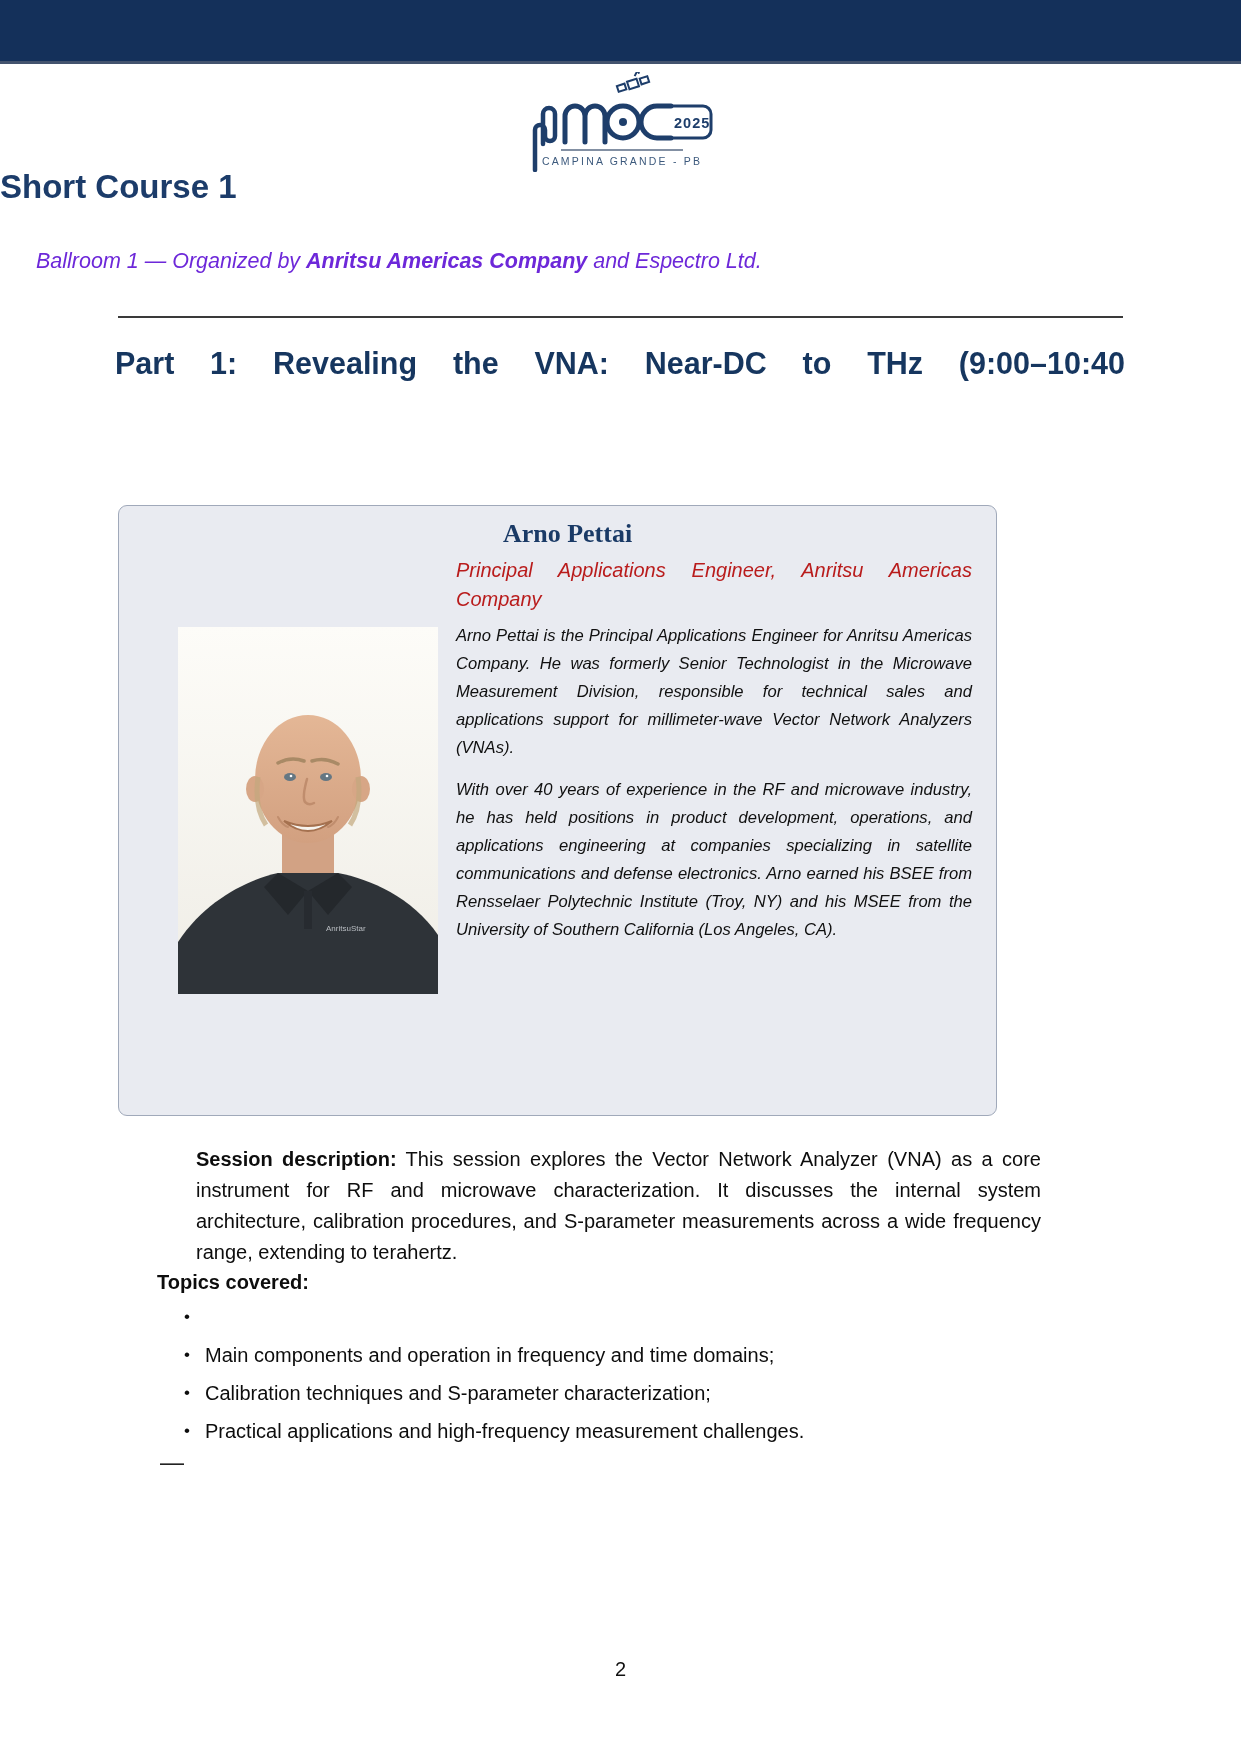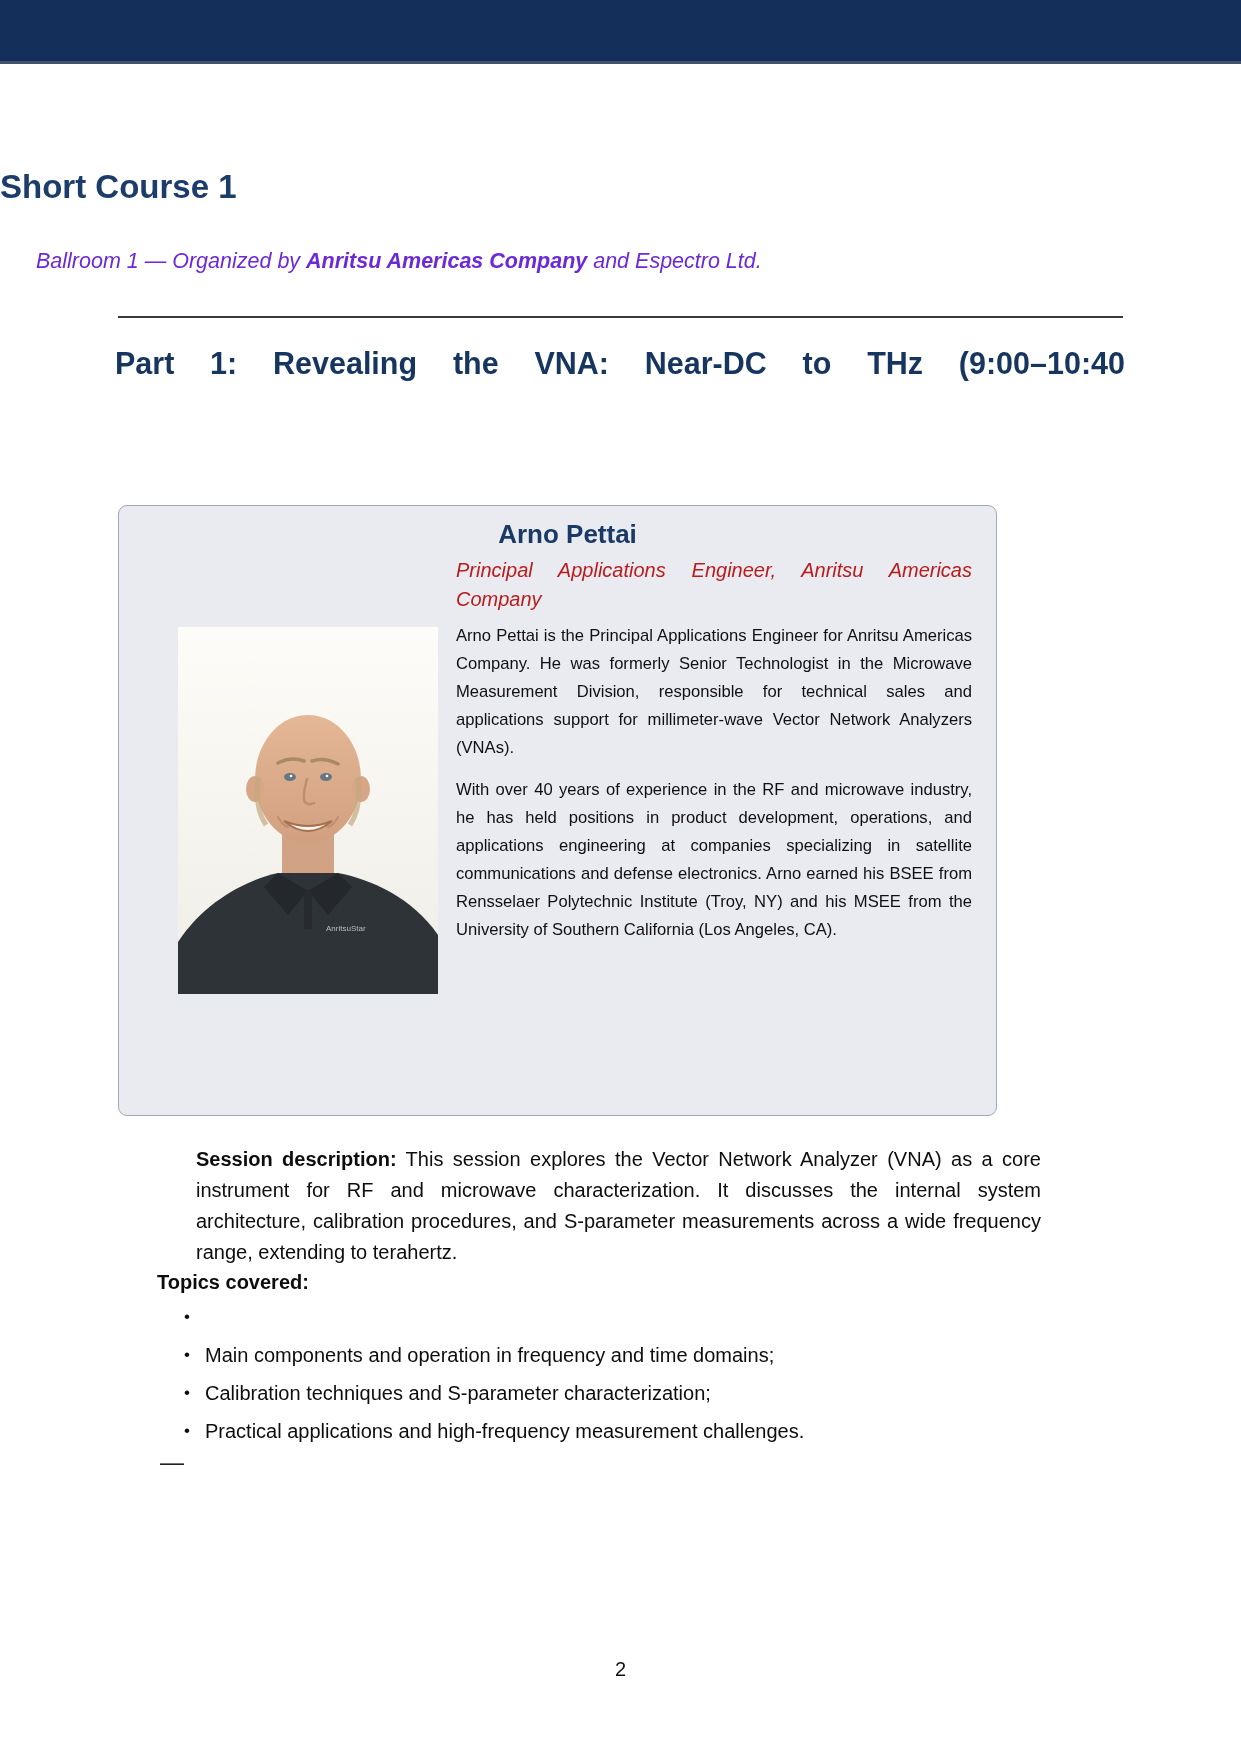--- a/index.html
+++ b/index.html
@@ -26,25 +26,25 @@
   .venue-line{left:0;top:249px;width:1241px;text-align:left;font-size:21.5px;font-style:italic;color:#6d28d9;margin-left:36px;}
   .venue-line b{font-style:italic;}
   .head-rule{left:118px;top:316px;width:1005px;height:2px;background:#3a3a3a;}
 
   
   .part-heading{left:115px;top:341px;width:1010px;color:#16365f;font-weight:bold;font-size:30.5px;line-height:45px;}
   .part-heading .l1{text-align:justify;text-align-last:justify;}
 
   
   .card{left:118px;top:505px;width:877px;height:609px;background:#e9ebf1;border:1px solid #a0a9ba;border-radius:9px;}
-  .speaker-name{left:0;top:13px;width:877px;text-align:center;font-size:26px;font-weight:bold;color:#1a3a66;transform:translateX(10px);}
+  .speaker-name{left:0;top:13px;width:877px;text-align:center;font-size:26px;font-weight:bold;color:#1a3a66;transform:translateX(10px);font-family:Liberation Serif, serif;}
   .speaker-title{left:337px;top:50px;width:516px;font-size:20px;font-style:italic;line-height:29px;text-align:justify;color:#b91c1c;}
   .photo{left:59px;top:121px;width:260px;height:367px;}
   .bio{left:337px;top:116px;width:516px;font-size:16.6px;line-height:28px;text-align:justify;color:#101010;}
-  .bio p{margin:0 0 14px 0;}
+  .bio p{margin:0 0 14px 0;font-style:italic;}
   .contact{left:337px;top:508px;width:516px;font-size:19px;line-height:29px;color:#101010;}
   .contact .row1{text-indent:22px;}
   .contact b{font-weight:bold;}
   .mono{font-family:"Liberation Mono", monospace;font-size:17.5px;}
 
   
   .session{left:157px;top:1124px;width:845px;font-size:20px;line-height:31px;text-align:justify;color:#0d0d0d;margin-left:39px;}
   .session b{font-weight:bold;}
   .topics-label{left:157px;top:1271px;font-size:20px;font-weight:bold;color:#0d0d0d;}
   .topics{left:184px;top:1306px;width:830px;}
@@ -57,20 +57,46 @@
 
   svg text{font-family:"Liberation Sans", sans-serif;}
 </style>
 </head>
 <body>
 
 <div class="page">
 
   <div class="abs topbar"></div>
 
+  <div class="abs logo-wrap">
+    <svg width="200" height="100" viewBox="0 0 200 100" fill="none">
+
+      <g transform="translate(112,12) rotate(-18)" stroke="#1e3e6b" stroke-width="2" fill="none">
+        <rect x="-5" y="-4" width="10" height="8"></rect>
+        <rect x="-16" y="-3" width="8" height="6"></rect>
+        <rect x="8" y="-3" width="8" height="6"></rect>
+        <path d="M4,-7 l4,-4 M6,-11 h3 v3"></path>
+      </g>
+
+      <path d="M14,98 V58 a5,5 0 0 1 10,0 v6 a5,5 0 0 0 10,0 V42 a6,6 0 0 0 -12,0 v30" stroke="#1e3e6b" stroke-width="4.5" stroke-linecap="round" fill="none"></path>
+
+      <path d="M44,70 V44 a10,10 0 0 1 20,0 V70 M64,70 V44 a10,10 0 0 1 20,0 V70" stroke="#1e3e6b" stroke-width="5" stroke-linecap="round" fill="none"></path>
+
+      <circle cx="102" cy="50" r="16" stroke="#1e3e6b" stroke-width="5" fill="none"></circle>
+      <circle cx="102" cy="50" r="4" fill="#1e3e6b"></circle>
+
+      <path d="M150,34 h-14 a16,16 0 0 0 -16,16 a16,16 0 0 0 16,16 h14" stroke="#1e3e6b" stroke-width="5" stroke-linecap="round" fill="none"></path>
+
+      <path d="M150,34 h32 a8,8 0 0 1 8,8 v16 a8,8 0 0 1 -8,8 h-32" stroke="#1e3e6b" stroke-width="3" fill="none"></path>
+      <text x="153" y="56" font-size="14.5" font-weight="bold" letter-spacing="1" fill="#1e3e6b">2025</text>
+
+      <line x1="40" y1="78" x2="162" y2="78" stroke="#5a6b85" stroke-width="1.5"></line>
+      <text x="101" y="93" font-size="10.5" letter-spacing="2.2" text-anchor="middle" fill="#3d5a7d">CAMPINA GRANDE - PB</text>
+    </svg>
+  </div>
 
   <div class="abs course-label">Short Course 1</div>
   <div class="abs venue-line"><span>Ballroom 1 — Organized by </span><b>Anritsu Americas Company</b><span> and Espectro Ltd.</span></div>
   <div class="abs head-rule"></div>
 
   <div class="abs part-heading">
     <div class="l1">Part 1: Revealing the VNA: Near-DC to THz (9:00–10:40</div>
   </div>
 
   <div class="abs card">

